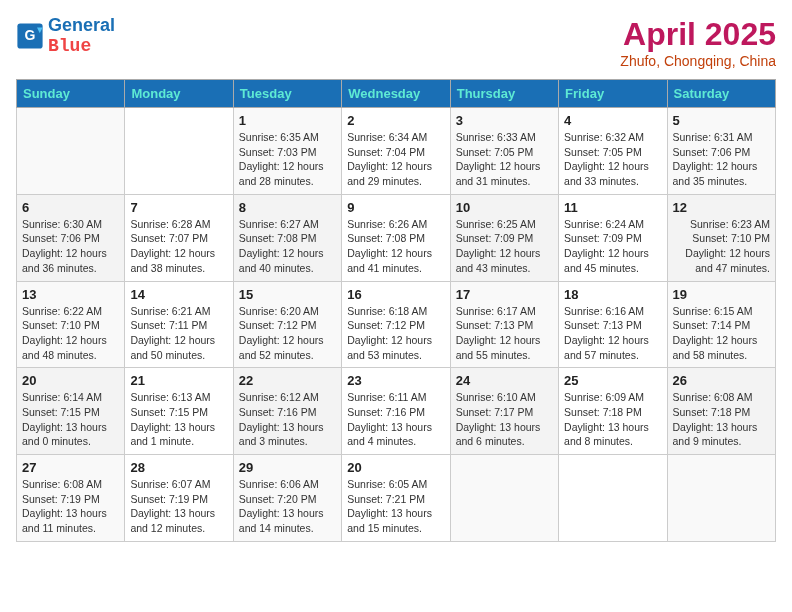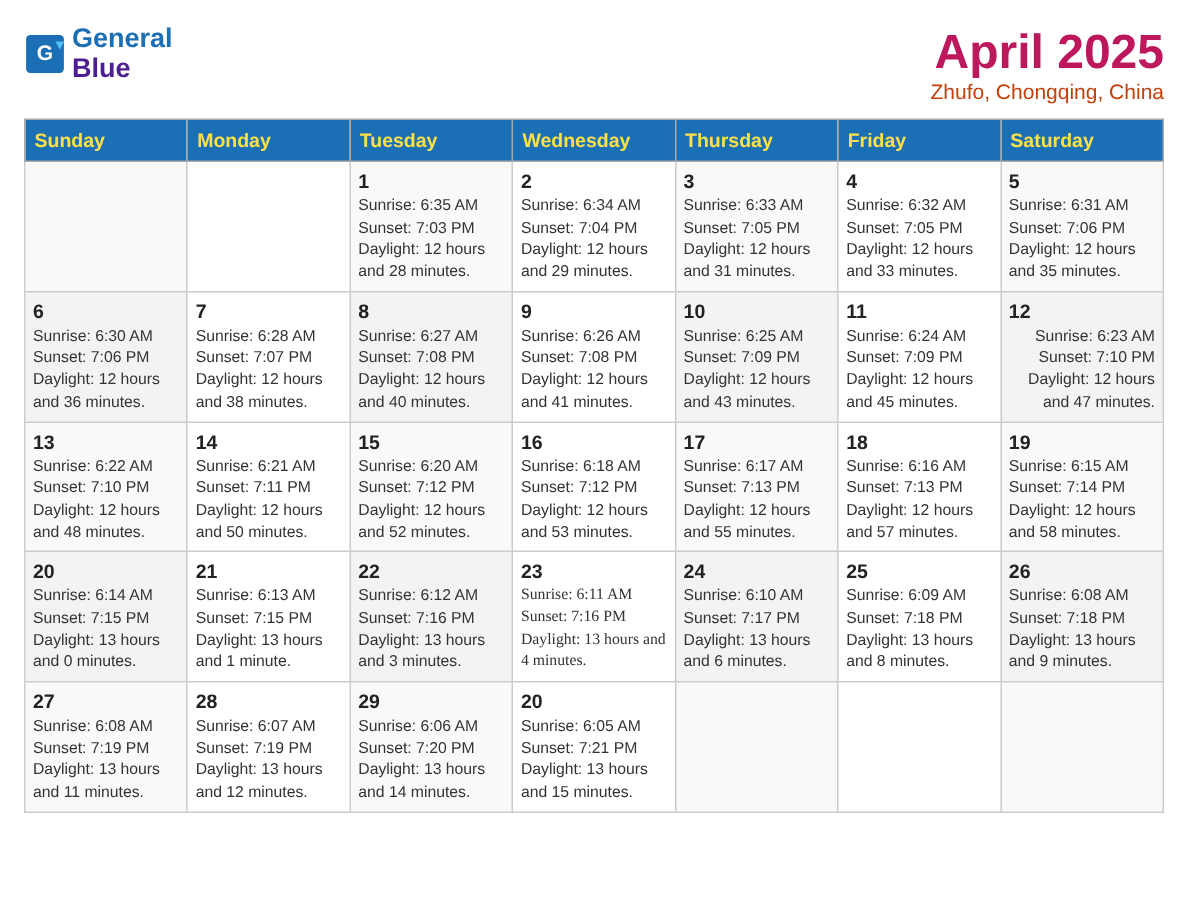--- a/index.html
+++ b/index.html
@@ -46,21 +46,21 @@
       font-size: 14px;
       color: #c2410c;
     }
     table {
       width: 100%;
       border-collapse: collapse;
       font-size: 11px;
     }
     thead tr th {
       background: #1a6fb5;
-      color: #fde047;
+      color: #5eead4;
       padding: 6px 6px;
       font-size: 13px;
       font-weight: bold;
       text-align: left;
       border: 1px solid #aaa;
     }
     tbody tr td {
       border: 1px solid #ccc;
       vertical-align: top;
       padding: 5px 5px;
@@ -96,21 +96,21 @@
 <div class="header">
   <div class="logo">
     <svg class="logo-icon" viewBox="0 0 40 40">
       <rect x="2" y="2" width="36" height="36" rx="4" fill="#1a6fb5"></rect>
       <text x="20" y="26" text-anchor="middle" font-size="20" font-weight="bold" fill="white" font-family="Arial">G</text>
       <polygon points="30,8 38,8 34,16" fill="#4fc3f7"></polygon>
     </svg>
     <div>
       <div class="logo-text">
         <span>General</span><br>
-        <span style="color:#4c1d95;">Blue</span>
+        <span style="color:#ef4444;font-family:Liberation Mono, monospace;">Blue</span>
       </div>
     </div>
   </div>
   <div class="title-block">
     <div class="main-title">April 2025</div>
     <div class="subtitle">Zhufo, Chongqing, China</div>
   </div>
 </div>
 
 <table>
@@ -262,21 +262,21 @@
 Daylight: 13 hours and 1 minute.</div>
         </td>
         <td>
           <span class="day-number">22</span>
           <div class="day-info" style="white-space: pre-line;">Sunrise: 6:12 AM
 Sunset: 7:16 PM
 Daylight: 13 hours and 3 minutes.</div>
         </td>
         <td>
           <span class="day-number">23</span>
-          <div class="day-info" style="white-space: pre-line; font-family: Liberation Serif, serif;">Sunrise: 6:11 AM
+          <div class="day-info" style="white-space: pre-line;">Sunrise: 6:11 AM
 Sunset: 7:16 PM
 Daylight: 13 hours and 4 minutes.</div>
         </td>
         <td>
           <span class="day-number">24</span>
           <div class="day-info" style="white-space: pre-line;">Sunrise: 6:10 AM
 Sunset: 7:17 PM
 Daylight: 13 hours and 6 minutes.</div>
         </td>
         <td>

